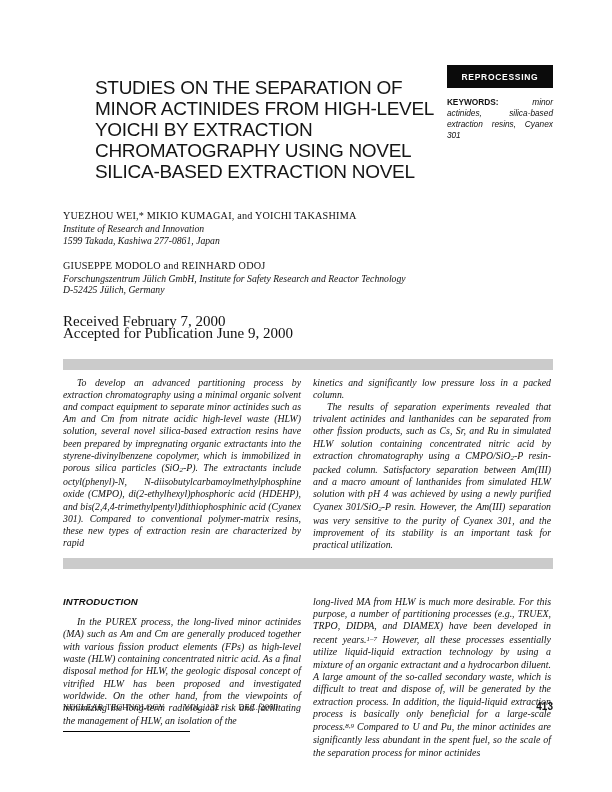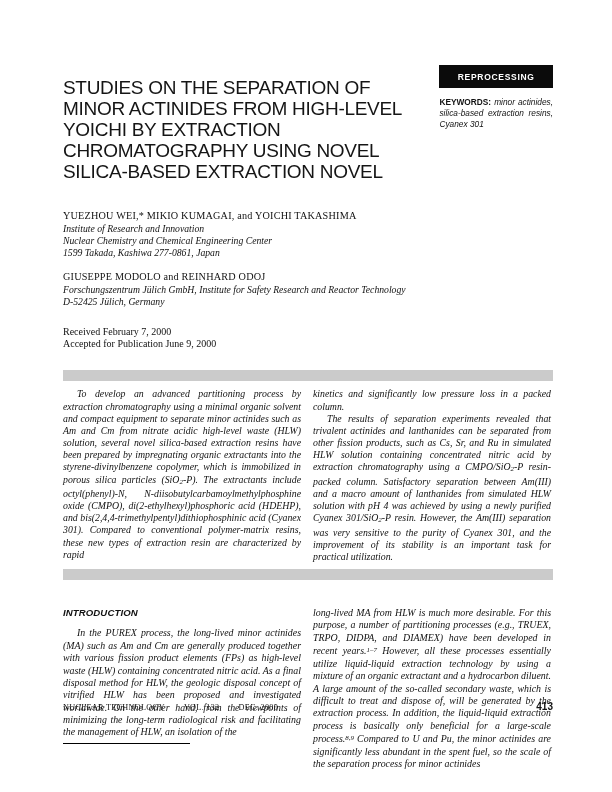--- a/index.html
+++ b/index.html
@@ -13,21 +13,21 @@
     box-sizing:border-box;
     padding:64px 59px 0 63px;
     overflow:hidden;
   }
   
   .header{display:flex;justify-content:space-between;align-items:flex-start;}
   .title{
     font-family:"Liberation Sans", sans-serif;
     font-size:19px;line-height:21px;font-weight:400;
     letter-spacing:-0.3px;
-    width:378px;color:#151515;
+    width:378px;color:#151515;margin-left:32px;
   }
   .header-right{width:114px;padding-top:1px;}
   .badge{
     background:var(--badge_bg,#0b0b0b);color:var(--badge_text,#ffffff);
     height:23px;display:flex;align-items:center;justify-content:center;
     font-family:"Liberation Sans", sans-serif;
     font-size:8.5px;font-weight:700;letter-spacing:0.7px;
   }
   .keywords{
     margin:9px 0 0 0;
@@ -36,21 +36,21 @@
   }
   .kw-label{font-weight:700;}
   .kw-text{font-style:italic;}
   
   .authors{margin-top:16px;}
   .author-group + .author-group{margin-top:13px;}
   .author-names{font-size:10.2px;letter-spacing:0.2px;line-height:12px;}
   .affil-line{font-style:italic;font-size:9.7px;line-height:11.6px;}
   .affil{margin-top:1px;}
   
-  .received{margin-top:19px;font-size:10px;line-height:12px;}
+  .received{margin-top:19px;font-size:15px;line-height:12px;}
   
   .rule-bar{height:11px;background:var(--bar,#cbcbcb);}
   .bar-top{margin-top:20px;}
   .bar-bottom{margin-top:6px;}
   
   .abstract{
     display:flex;gap:12px;margin-top:7px;
     font-style:italic;font-size:9.8px;line-height:12.15px;
     text-align:justify;
   }
@@ -110,21 +110,20 @@
         <span class="kw-text">minor actinides, silica-based extraction resins, Cyanex 301</span>
       </p>
     </div>
   </div>
 
   <div class="authors">
     <div class="author-group">
       <div class="author-names">YUEZHOU WEI,* MIKIO KUMAGAI, and YOICHI TAKASHIMA</div>
       <div class="affil">
         <div class="affil-line">Institute of Research and Innovation</div>
-        <div class="affil-line">Nuclear Chemistry and Chemical Engineering Center</div>
         <div class="affil-line">1599 Takada, Kashiwa 277-0861, Japan</div>
       </div>
     </div>
     <div class="author-group">
       <div class="author-names">GIUSEPPE MODOLO and REINHARD ODOJ</div>
       <div class="affil">
         <div class="affil-line">Forschungszentrum Jülich GmbH, Institute for Safety Research and Reactor Technology</div>
         <div class="affil-line">D-52425 Jülich, Germany</div>
       </div>
     </div>

